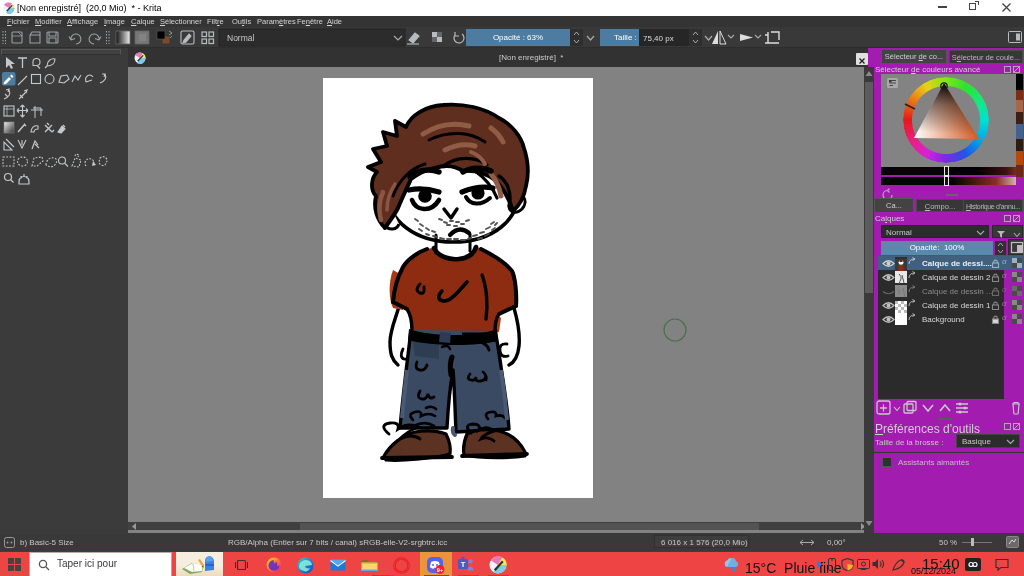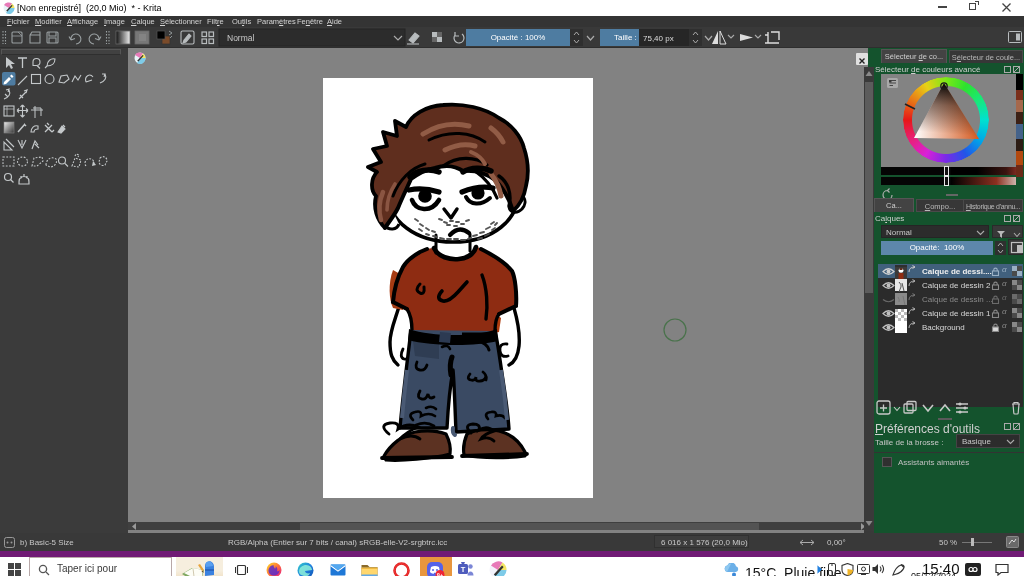--- a/index.html
+++ b/index.html
@@ -5,23 +5,23 @@
 body{font-family:"Liberation Sans",sans-serif;position:relative;background:#828282;}
 .abs{position:absolute;}
 #titlebar{left:0;top:0;width:1024px;height:16px;background:#fff;color:#000;font-size:9px;}
 #menubar{left:0;top:16px;width:1024px;height:11px;background:#343434;color:#d4d4d4;font-size:7.5px;}
 #menubar span{position:absolute;top:1px;text-align:center;}
 #toolbar{left:0;top:27px;width:1024px;height:21px;background:#393939;border-bottom:1px solid #2e2e2e;}
 #toolbox{left:0;top:48px;width:128px;height:485px;background:#3b3b3b;}
 #mdi{left:128px;top:48px;width:740px;height:485px;background:#828282;}
 #subtitle{left:0;top:0;width:740px;height:19px;background:#323232;color:#cccccc;font-size:8px;}
 #canvas{left:195px;top:30px;width:270px;height:420px;background:#fff;}
-#rightdock{left:868px;top:48px;width:156px;height:485px;background:#14532d;color:#c8c8c8;}
+#rightdock{left:868px;top:48px;width:156px;height:485px;background:#a21caf;color:#c8c8c8;}
 #statusbar{left:0;top:533px;width:1024px;height:18px;background:#393939;color:#c8c8c8;font-size:8px;}
-#taskbar{left:0;top:551px;width:1024px;height:25px;background:#ffffff;color:#111;border-top:6px solid #701a75;}
+#taskbar{left:0;top:551px;width:1024px;height:25px;background:#ef4444;color:#111;border-top:1px solid #701a75;}
 </style></head><body>
 <div class="abs" id="titlebar">
 <svg class="abs" style="left:3px;top:2px" width="12" height="12" viewBox="0 0 12 12">
       <circle cx="6" cy="6" r="5.5" fill="#e8f4f8"></circle>
       <path d="M6 6 L11.5 6 A5.5 5.5 0 0 1 3 11 Z" fill="#7ecbe8"></path>
       <path d="M6 6 L1 3 A5.5 5.5 0 0 1 9 1.5 Z" fill="#e87ab8"></path>
       <path d="M6 6 L9 1.5 A5.5 5.5 0 0 1 11.5 6 Z" fill="#f5e662"></path>
       <path d="M3.2 8.8 L8.6 3.0 L9.6 3.8 L4.4 9.6 Z" fill="#333"></path>
     </svg>
 <span class="abs" style="left:17px;top:3px;color:#000">[Non enregistré]&nbsp; (20,0 Mio) &nbsp;* - Krita</span>
@@ -88,21 +88,21 @@
         <path d="M407 17 h12"></path>
  </g>
  <g fill="#b8bcbe">
         <rect x="432" y="5" width="5" height="5"></rect>
         <rect x="437" y="10" width="5" height="5"></rect>
         <rect x="432" y="10" width="5" height="5" fill="#666"></rect>
         <rect x="437" y="5" width="5" height="5" fill="#666"></rect>
       </g>
  <path d="M462 7 a5 5 0 1 1 -7 1 M455 5 v4 h4" fill="none" stroke="#b8bcbe" stroke-width="1.2"></path>
 </svg>
-<div class="abs" style="left:466px;top:2px;width:104px;height:17px;background:#4e7ca1;color:#fff;font-size:8px;text-align:center;line-height:17px">Opacité : 100%</div>
+<div class="abs" style="left:466px;top:2px;width:104px;height:17px;background:#4e7ca1;color:#fff;font-size:8px;text-align:center;line-height:17px">Opacité : 63%</div>
 <div class="abs" style="left:570px;top:2px;width:13px;height:17px;background:#2f2f2f"><svg width="13" height="17">
         <path d="M4 6 l2.5 -3 2.5 3 M4 11 l2.5 3 2.5 -3" fill="none" stroke="#aaa" stroke-width="1"></path>
       </svg></div>
 <svg class="abs" style="left:585px;top:8px" width="10" height="7">
       <path d="M2 1 l3.5 4 3.5 -4" fill="none" stroke="#aaa" stroke-width="1.2"></path>
     </svg>
 <div class="abs" style="left:600px;top:2px;width:89px;height:17px;background:#262626">
   <div class="abs" style="left:0;top:0;width:39px;height:17px;background:#4e7ca1;color:#fff;font-size:8px;text-align:right;line-height:17px">Taille :&nbsp;</div>
   <span class="abs" style="left:43px;top:4.5px;color:#ddd;font-size:8px">75,40 px</span>
 </div>
@@ -191,20 +191,23 @@
  </g>
  <defs>
         <linearGradient id="tbg" x1="0" y1="0" x2="1" y2="1">
           <stop offset="0" stop-color="#eee"></stop>
           <stop offset="1" stop-color="#333"></stop>
         </linearGradient>
       </defs>
 </svg>
 </div>
 <div class="abs" id="mdi">
+  <div class="abs" id="subtitle">
+      <span class="abs" style="left:371px;top:5px">[Non enregistré]&nbsp; *</span>
+    </div>
   <svg class="abs" style="left:6px;top:3.5px" width="12" height="12" viewBox="0 0 12 12">
       <circle cx="6" cy="6" r="5.5" fill="#e8f4f8"></circle>
       <path d="M6 6 L11.5 6 A5.5 5.5 0 0 1 3 11 Z" fill="#7ecbe8"></path>
       <path d="M6 6 L1 3 A5.5 5.5 0 0 1 9 1.5 Z" fill="#e87ab8"></path>
       <path d="M6 6 L9 1.5 A5.5 5.5 0 0 1 11.5 6 Z" fill="#f5e662"></path>
       <path d="M3.2 8.8 L8.6 3.0 L9.6 3.8 L4.4 9.6 Z" fill="#333"></path>
     </svg>
   <div class="abs" style="left:728px;top:5px;width:12px;height:12px;background:#e0e0e0;border-radius:1px"><svg width="12" height="12">
         <path d="M3.5 3.5 L8.5 8.5 M8.5 3.5 L3.5 8.5" stroke="#222" stroke-width="1.4" fill="none"></path>
       </svg></div>
@@ -414,21 +417,21 @@
 
 <div class="abs" style="left:13px;top:193px;width:112px;height:14px;background:#5d87ab;color:#fff;font-size:8px;text-align:center;line-height:14px">Opacité:&nbsp; 100%</div>
 <div class="abs" style="left:127px;top:193px;width:11px;height:14px;background:#2f2f2f"><svg width="11" height="14">
         <path d="M3 5 l2.5 -3 2.5 3 M3 9 l2.5 3 2.5 -3" fill="none" stroke="#aaa" stroke-width="1"></path>
       </svg></div>
 <div class="abs" style="left:140px;top:191px;width:15px;height:16px;background:#383838;border:1px solid #2a2a2a"><svg width="16" height="16">
         <rect x="2.5" y="2.5" width="11" height="10" fill="none" stroke="#c0c0c0" stroke-width="1.2"></rect>
         <rect x="8" y="5" width="5.5" height="7.5" fill="#c0c0c0"></rect>
       </svg></div>
 
-<div class="abs" id="layerrows" style="left:10px;top:216px;width:145px;height:143px;background:#2b2b2b">
+<div class="abs" id="layerrows" style="left:10px;top:208px;width:126px;height:143px;background:#2b2b2b">
       <div class="abs" style="left:0;top:0;width:145px;height:14px;background:#41607d">
         <svg class="abs" style="left:4px;top:3px" width="13" height="9" viewBox="0 0 13 9">
           <path d="M1 4.5 Q6.5 -1 12 4.5 Q6.5 10 1 4.5 Z" fill="none" stroke="#d0d0d0" stroke-width="1.2"></path>
           <circle cx="6.5" cy="4.5" r="2" fill="#d0d0d0"></circle>
         </svg>
         <span class="abs" style="left:17px;top:1px;width:12px;height:12px;background:#303030"><svg width="12" height="12">
             <rect width="12" height="12" fill="#3a3a3a"></rect>
             <ellipse cx="6" cy="3.5" rx="2.5" ry="2.2" fill="#fff"></ellipse>
             <rect x="3.5" y="6" width="5" height="6" fill="#8e2c12"></rect>
             <rect x="4.5" y="1" width="3" height="2" fill="#5f2e1e"></rect>

